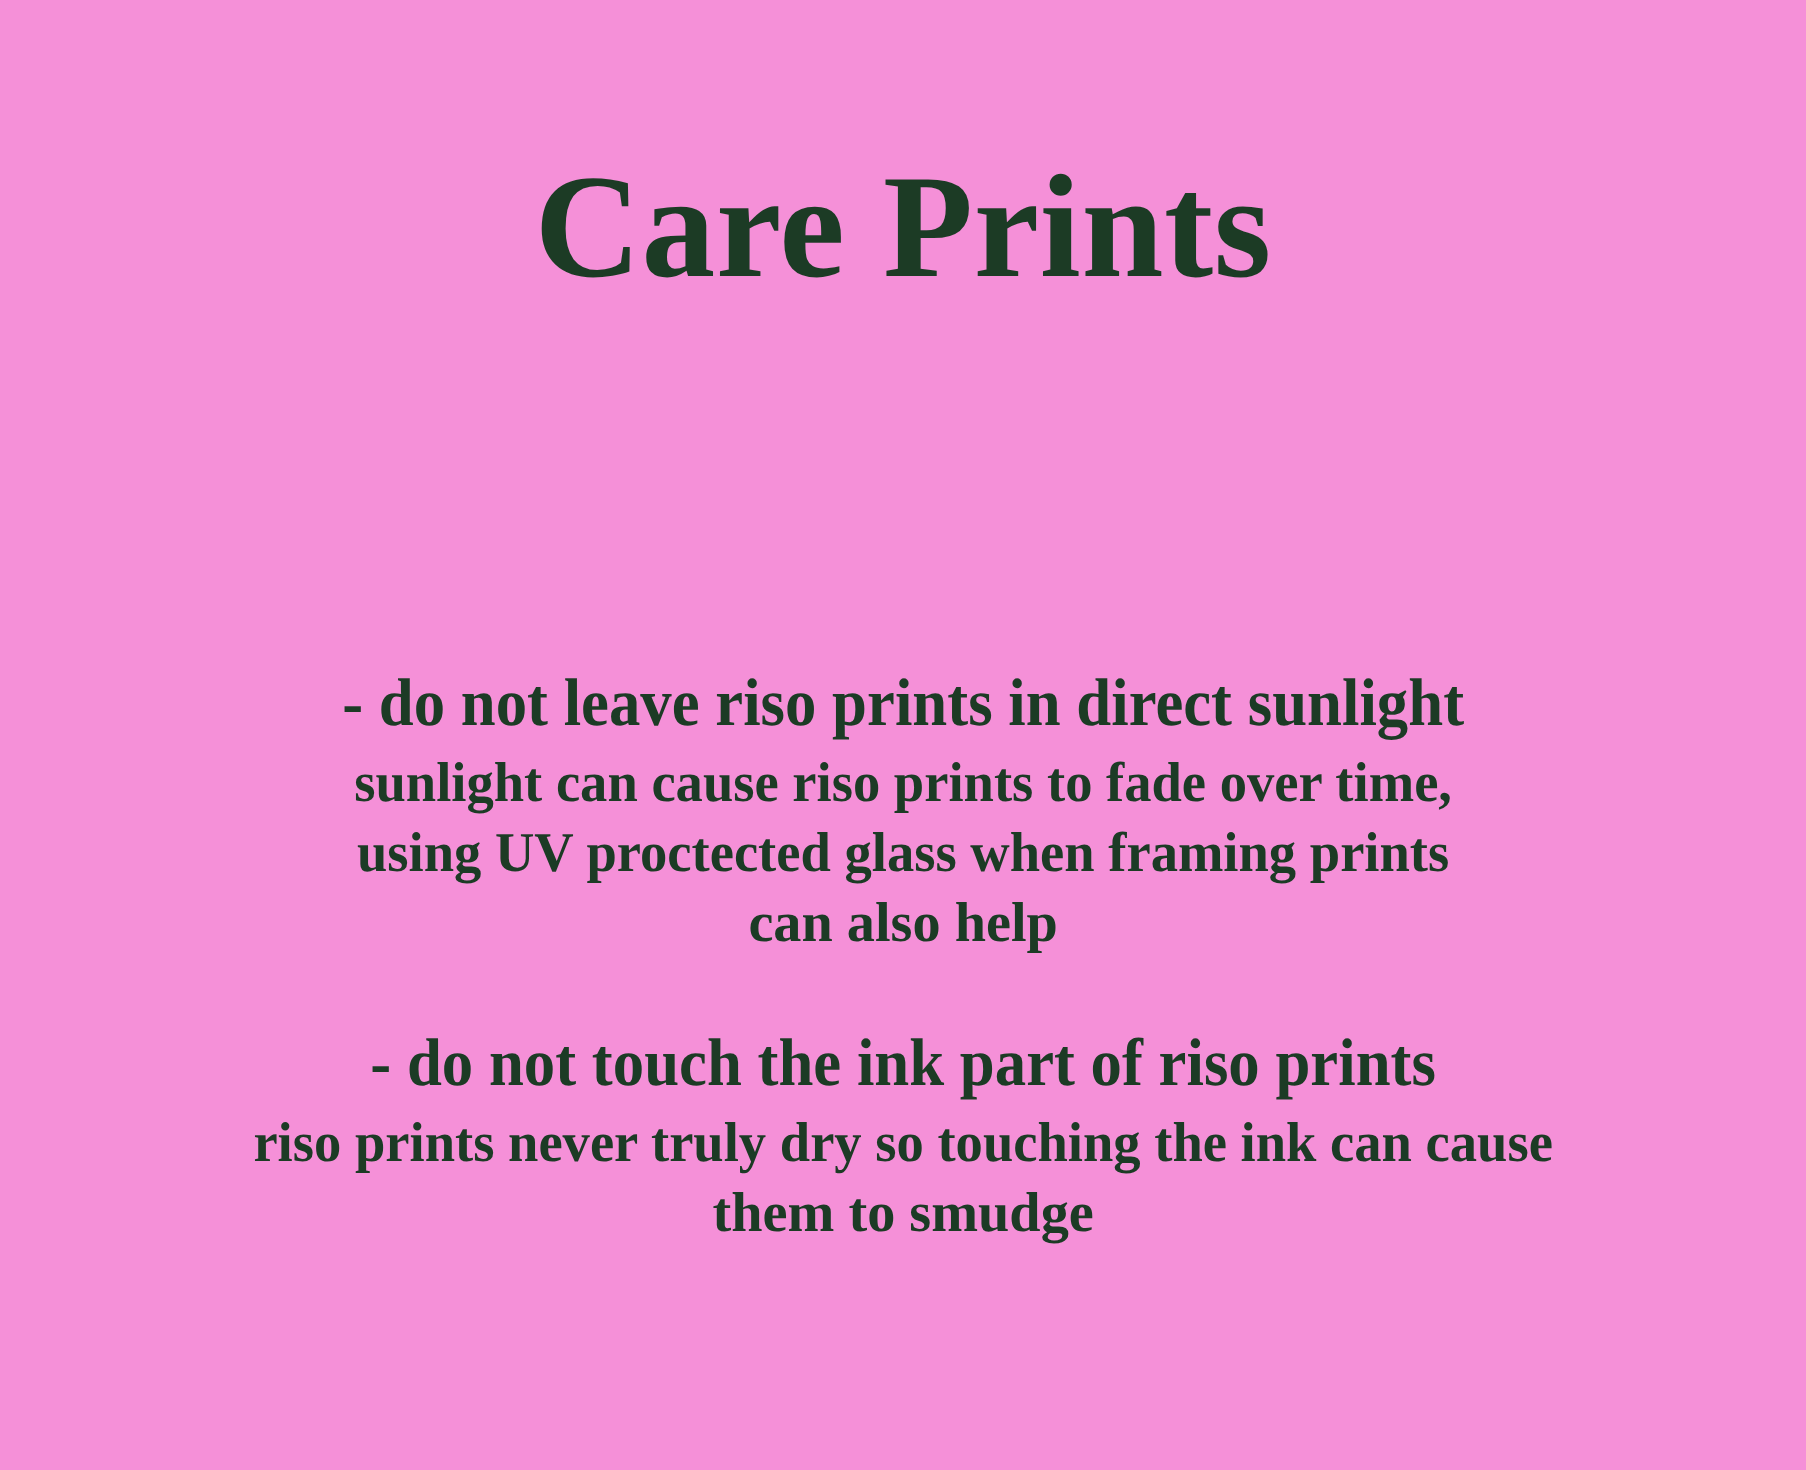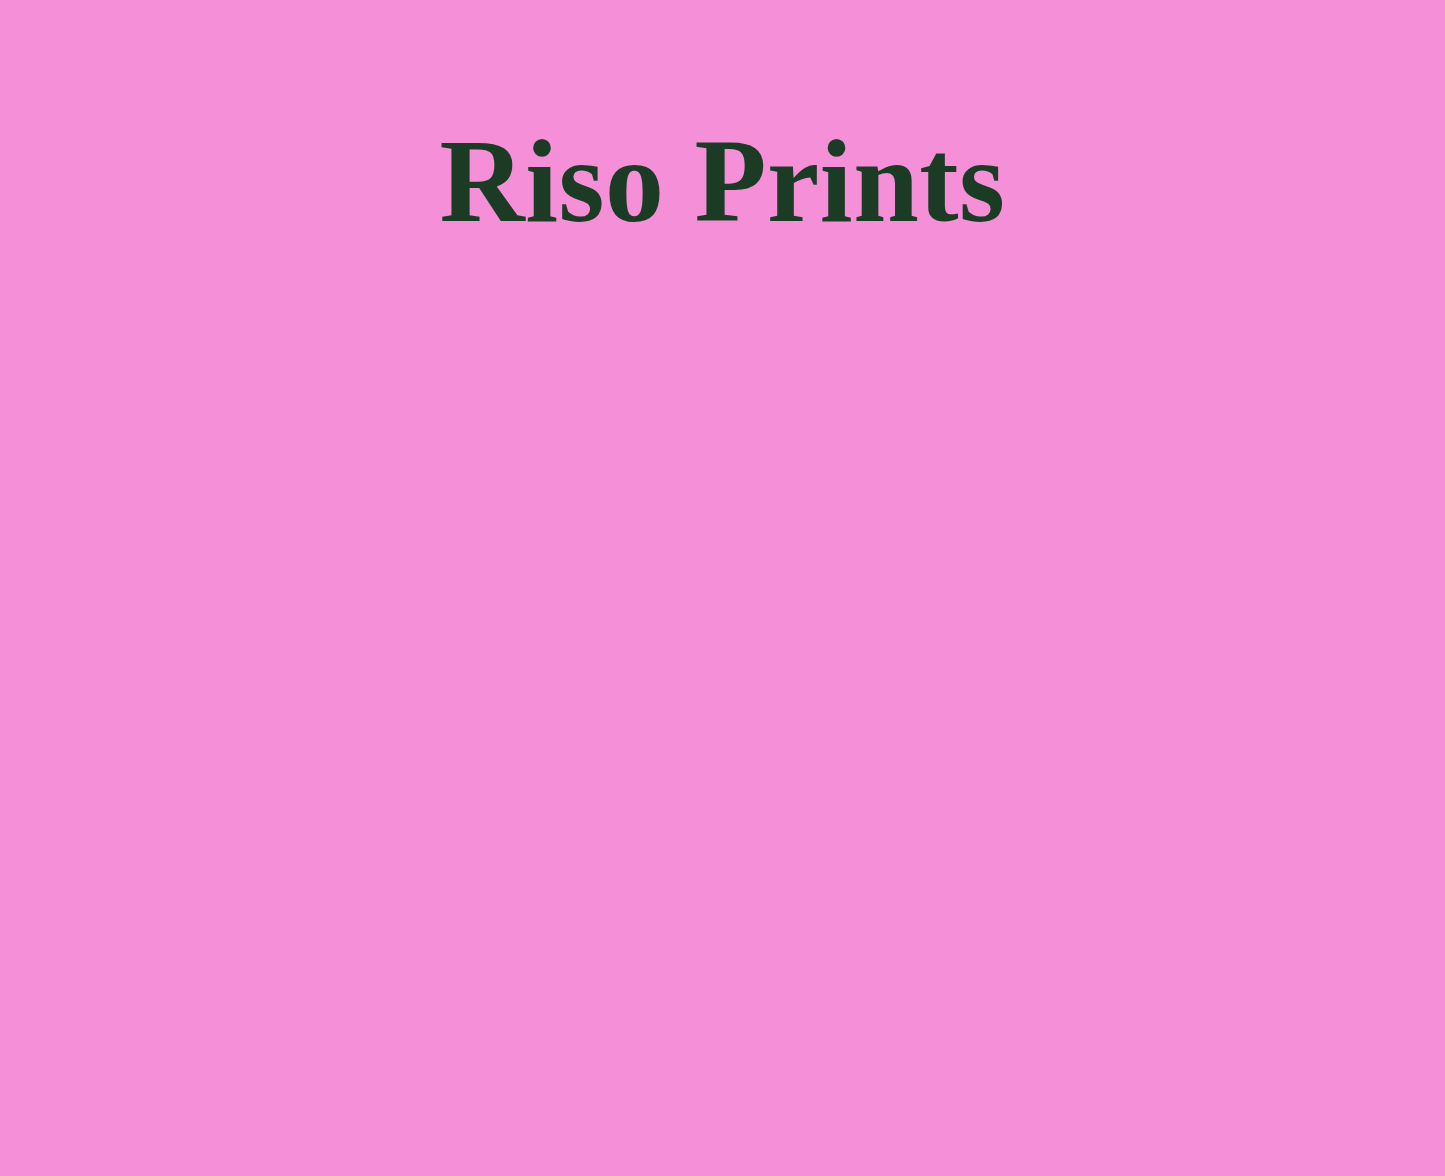--- a/index.html
+++ b/index.html
@@ -91,18 +91,29 @@
   }
 
   .detail-first { margin-top: 8px; }
 </style>
 </head>
 <body>
 
 <div class="poster">
 
   <div class="title-block">
-    <span class="title-line title-line-2">Riso Prints</span>
+    <span class="title-line title-line-2">Care Prints</span>
   </div>
 
+  <div class="section section-one">
+    <span class="bullet">- do not leave riso prints in direct sunlight</span>
+    <span class="detail detail-wide detail-first">sunlight can cause riso prints to fade over time,</span>
+    <span class="detail detail-wide">using UV proctected glass when framing prints</span>
+    <span class="detail detail-narrow">can also help</span>
+  </div>
 
+  <div class="section section-two">
+    <span class="bullet">- do not touch the ink part of riso prints</span>
+    <span class="detail detail-wide detail-first">riso prints never truly dry so touching the ink can cause</span>
+    <span class="detail detail-narrow">them to smudge</span>
+  </div>
 
 </div>
 
 </body></html>

